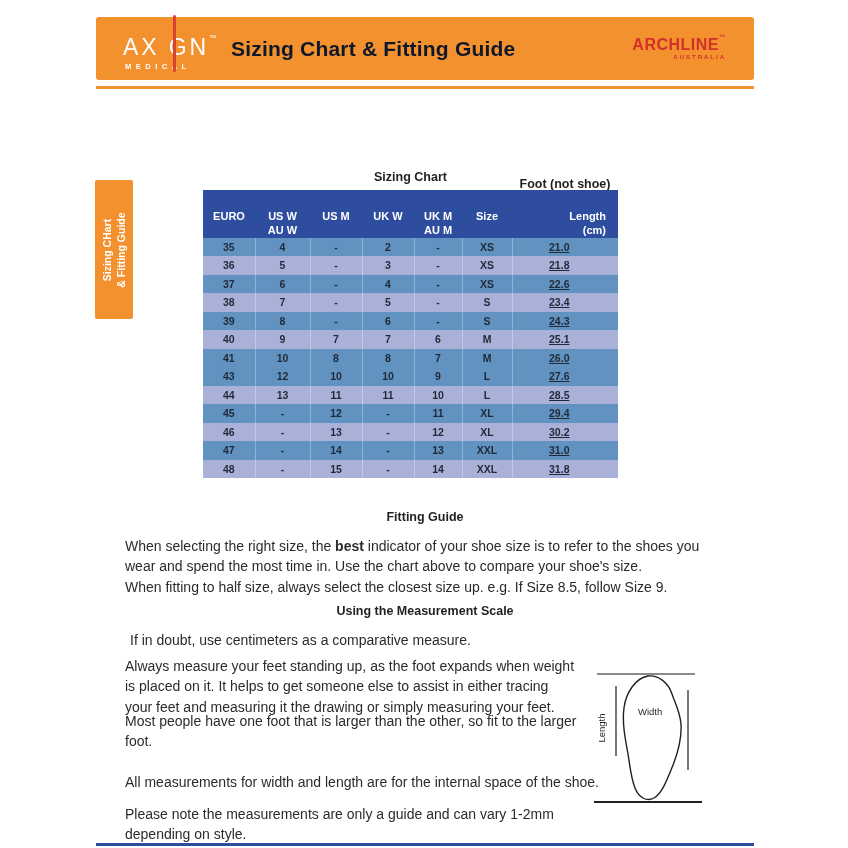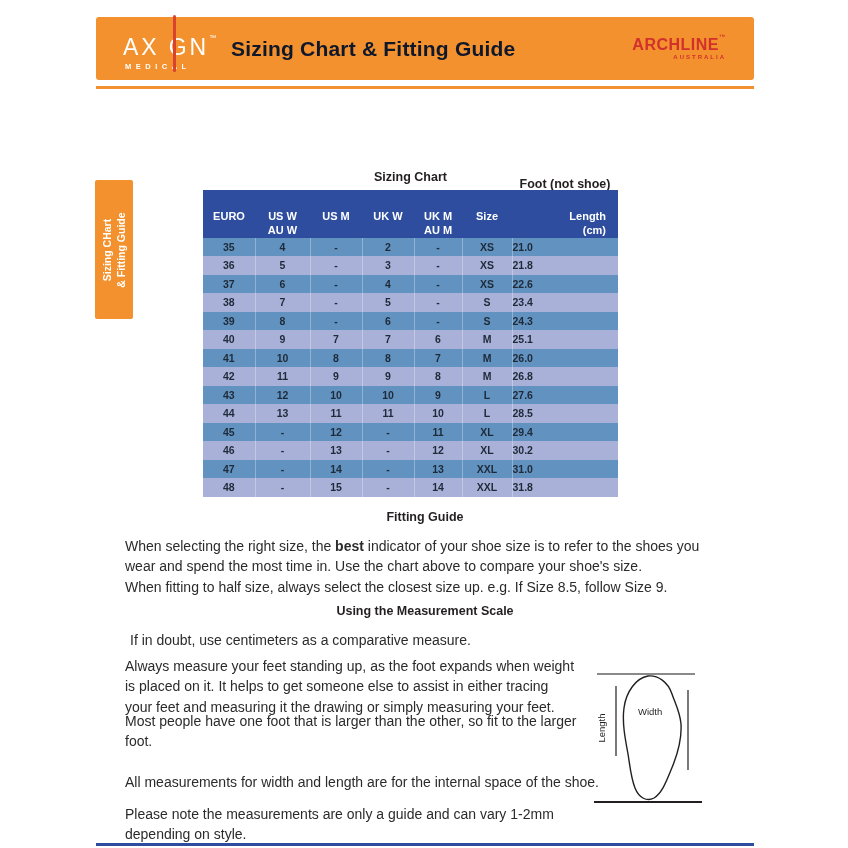--- a/index.html
+++ b/index.html
@@ -45,21 +45,21 @@
   
   table.sizing { position:absolute; left:203px; top:190px; width:415px;
                  border-collapse:collapse; table-layout:fixed; }
   table.sizing th { background:var(--table-header-navy,#2E4D9E); color:#fff;
                     font-size:11px; font-weight:bold; height:40px;
                     vertical-align:top; padding-top:19px; text-align:center; line-height:1.3; }
   table.sizing th:last-child { text-align:right; padding-right:12px; }
   table.sizing td { height:18.5px; text-align:center; font-size:10.5px; font-weight:bold;
                     color:#1E2A38; padding:0; }
   table.sizing td:not(:last-child) { border-right:1px solid rgba(255,255,255,0.3); }
-  table.sizing td:last-child { text-align:left; padding-right:12px; }
+  table.sizing td:last-child { text-align:center; padding-right:12px;text-decoration:underline; }
   tr.row-dark  { background:var(--row-dark,#6292C0); }
   tr.row-light { background:var(--row-light,#A9B1D8); }
 
   
   .sec-heading { position:absolute; left:96px; width:658px; text-align:center;
                  font-size:12.5px; font-weight:bold; color:var(--text-dark,#231F20); }
   .para { position:absolute; font-size:14px; color:#2b2b2b; line-height:1.45; }
 
   
   .foot-diagram { position:absolute; left:594px; top:666px; width:112px; height:145px; }
@@ -191,29 +191,20 @@
         </tr>
         <tr class="row-dark">
           <td>41</td>
           <td>10</td>
           <td>8</td>
           <td>8</td>
           <td>7</td>
           <td>M</td>
           <td>26.0</td>
         </tr>
-        <tr class="row-light">
-          <td>42</td>
-          <td>11</td>
-          <td>9</td>
-          <td>9</td>
-          <td>8</td>
-          <td>M</td>
-          <td>26.8</td>
-        </tr>
         <tr class="row-dark">
           <td>43</td>
           <td>12</td>
           <td>10</td>
           <td>10</td>
           <td>9</td>
           <td>L</td>
           <td>27.6</td>
         </tr>
         <tr class="row-light">

